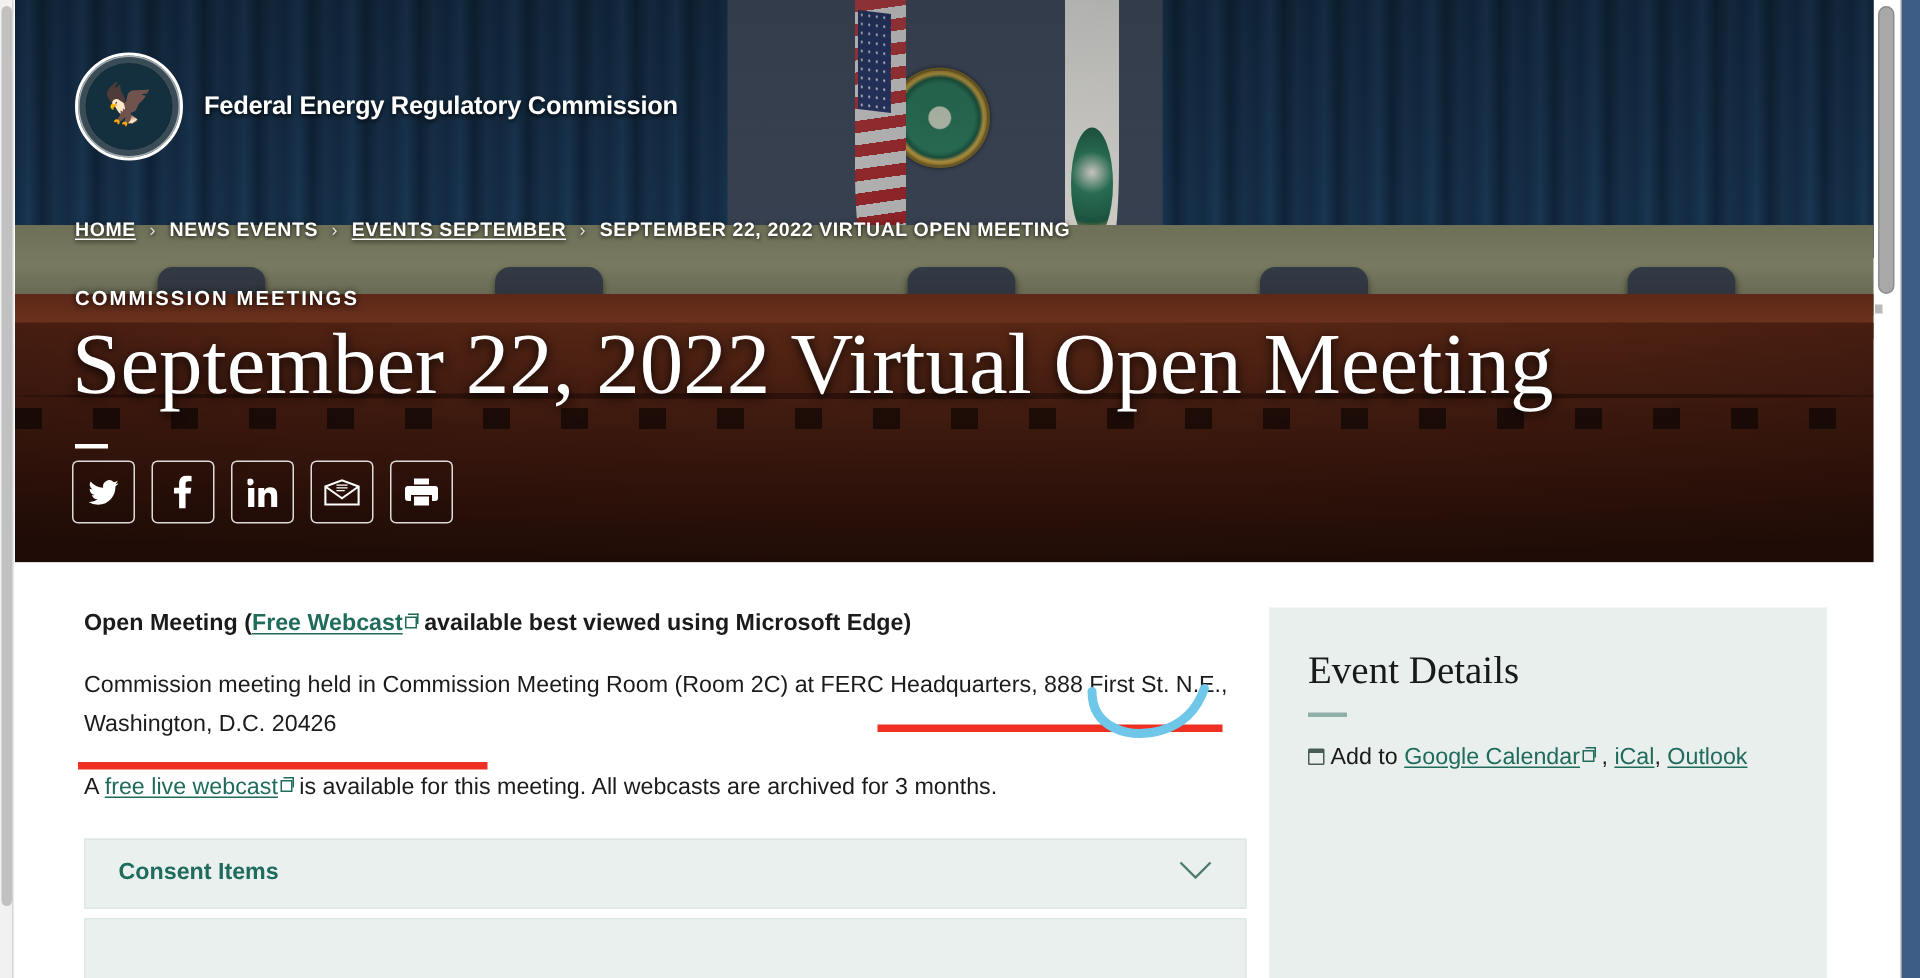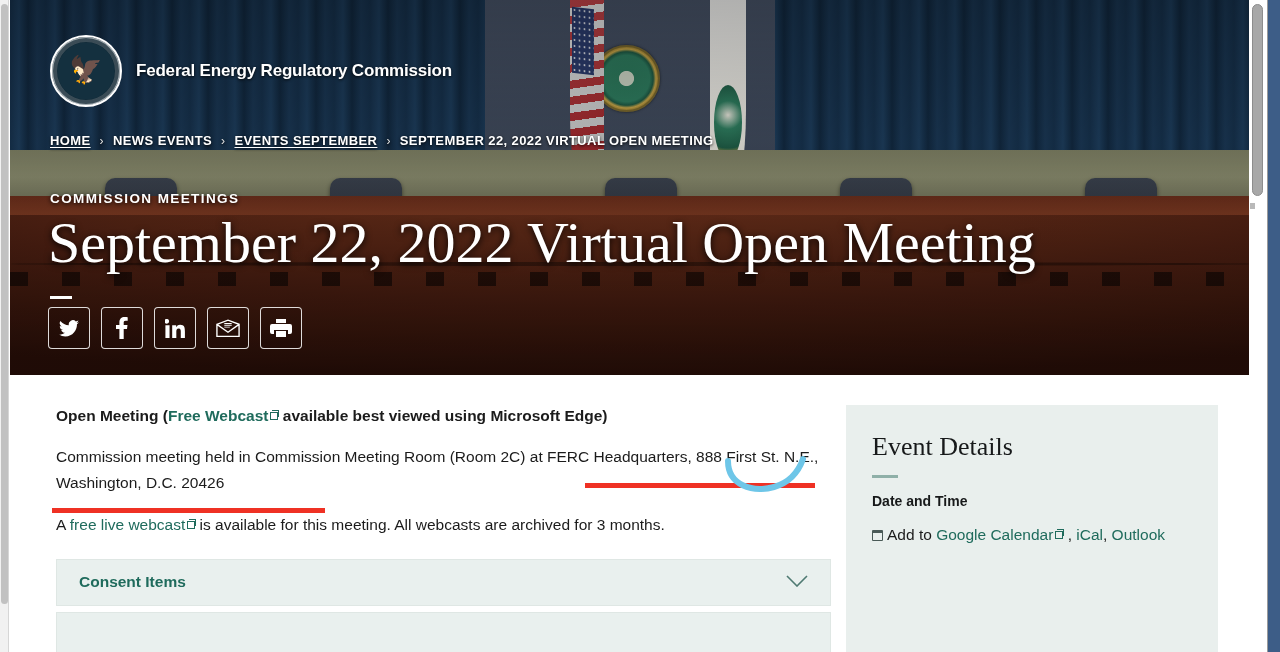--- a/index.html
+++ b/index.html
@@ -182,21 +182,21 @@
   }
   #org-name {
     color:#ffffff; font-size:17px; font-weight:bold;
     text-underline-offset:3px;
     text-shadow: 0 1px 3px rgba(0,0,0,.85);
     letter-spacing:-.2px;
   }
 
   
   #breadcrumb {
-    position:absolute; left:40px; top:133px; z-index:5;
+    position:absolute; left:40px; top:145px; z-index:5;
     display:flex; align-items:center; gap:9px;
     font-size:13px; font-weight:bold; color:#ffffff;
     letter-spacing:.4px;
     text-shadow: 0 1px 3px rgba(0,0,0,.9);
   }
   #breadcrumb .crumb { white-space:nowrap; }
   #breadcrumb .crumb.link { text-decoration:underline; text-underline-offset:2px; cursor:pointer; }
   #breadcrumb .sep { color:#e2e2e2; font-weight:normal; font-size:12px; }
 
   #eyebrow {
@@ -242,21 +242,21 @@
   #content-col {
     position:absolute; left:46px; top:30px; width:775px;
   }
   .lead {
     font-size:15.5px; font-weight:bold; color:#1b1b1b; line-height:1.45;
   }
   .para {
     font-size:15.5px; color:#1b1b1b; line-height:1.62; margin-top:17px;
   }
   a.link {
-    color:#1f6b5c; text-underline-offset:2px; cursor:pointer;
+    color:#1f6b5c; text-decoration:underline; text-underline-offset:2px; cursor:pointer;
   }
   .ext {
     display:inline-block; width:8px; height:8px; margin-left:2px;
     border:1px solid #1f6b5c; position:relative; vertical-align:1px;
   }
   .ext:after {
     content:""; position:absolute; right:-2px; top:-3px;
     width:6px; height:6px; border-top:1px solid #1f6b5c; border-right:1px solid #1f6b5c;
   }
 
@@ -438,21 +438,20 @@
             </div>
             <div class="acc-item">
               <span class="acc-title"></span>
             </div>
           </div>
         </div>
 
         <aside id="sidebar">
           <h2>Event Details</h2>
           <div id="sb-rule"></div>
-          <div class="sb-label">Date and Time</div>
           <div class="sb-add">
             <span class="cal-ico"></span><span>Add to </span><a class="link">Google Calendar</a><span class="ext"></span><span>&nbsp;, </span><a class="link">iCal</a><span>, </span><a class="link">Outlook</a>
           </div>
         </aside>
       </div>
     </div>
   </div>
 
   <div class="redline" id="redline-1"></div>
   <div class="redline" id="redline-2"></div>

